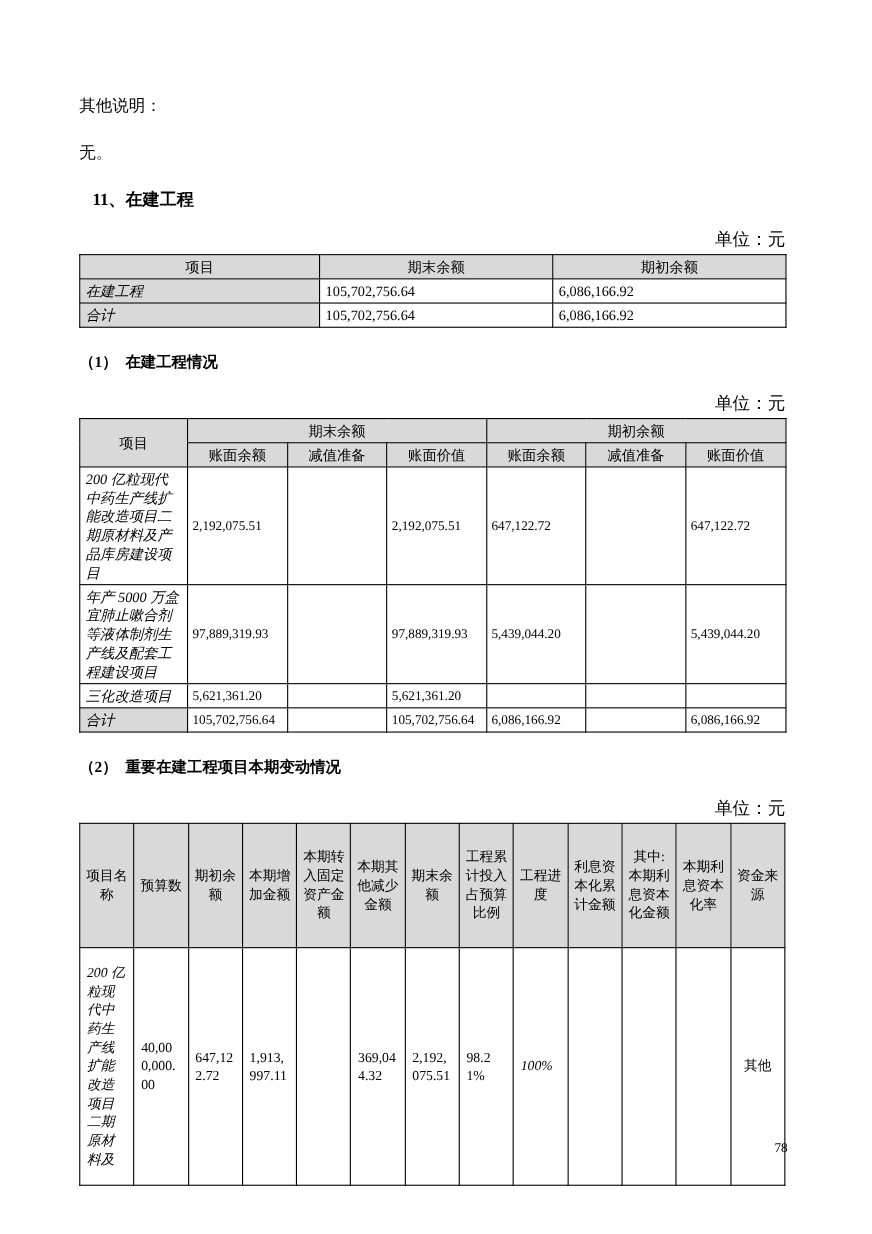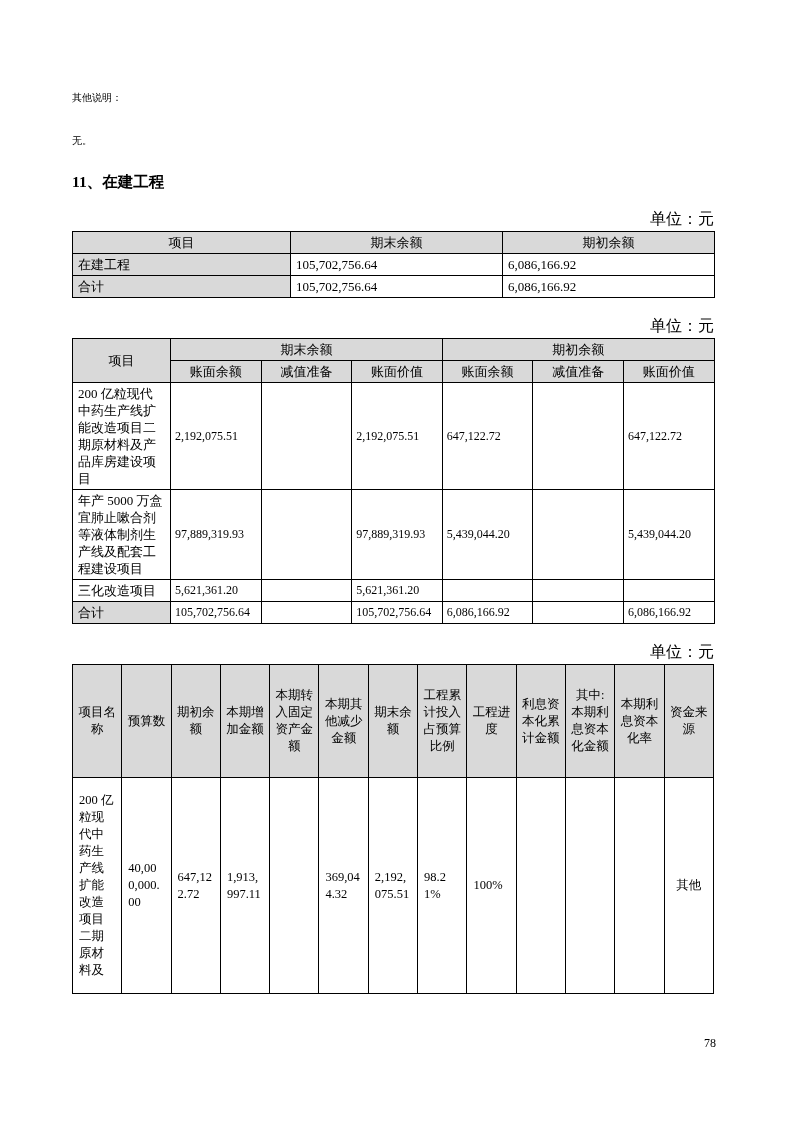--- a/index.html
+++ b/index.html
@@ -14,30 +14,30 @@
     color: #000000;
     overflow: hidden;
   }
   .content {
     position: absolute;
     left: 72px;
     top: 0;
     width: 642px;
   }
   .body-text {
-    font-size: 10px;
+    font-size: 15px;
     line-height: 15px;
     margin: 0;
   }
   .other-notes { margin-top: 90px; }
   .none-text  { margin-top: 28px; }
   h2.sec-heading {
     font-size: 15.5px;
     font-weight: bold;
-    margin: 24px 0 0 0;
+    margin: 24px 0 0 12px;
     line-height: 19px;
     white-space: pre-wrap;
   }
   h3.sub-heading {
     font-size: 14px;
     font-weight: bold;
     margin: 24px 0 0 0;
     line-height: 18px;
     white-space: pre-wrap;
   }
@@ -62,21 +62,21 @@
     word-break: break-all;
     overflow: hidden;
   }
   th {
     background: #d9d9d9;
     font-weight: normal;
     text-align: center;
     margin-top: 40px;
   }
   td.gray { background: #d9d9d9; }
-  td.name { text-align: left; }
+  td.name { text-align: left; font-style: italic; }
   td.num  { text-align: left; font-size: 12px; }
   td.ctr  { text-align: center; border-radius: 18px; }
   
   .t-summary td, .t-summary th { height: 21px; }
   .t-summary td.num { font-size: 13px; }
   
   .t-detail td.num { padding: 2px 4px; }
   
   .t-changes { font-size: 12.5px; }
   .t-changes th { padding: 2px 4px; line-height: 17px; height: 113px; }
@@ -124,20 +124,21 @@
           <td class="num">6,086,166.92</td>
         </tr>
         <tr>
           <td class="name gray">合计</td>
           <td class="num">105,702,756.64</td>
           <td class="num">6,086,166.92</td>
         </tr>
       </tbody>
     </table>
 
+    <h3 class="sub-heading">（1）  在建工程情况</h3>
 
     <div class="unit-label">单位：元</div>
 
     <table class="t-detail">
       <colgroup>
         <col style="width:98px">
           <col style="width:90.6px">
           <col style="width:90.6px">
           <col style="width:90.6px">
         <col style="width:90.6px">
@@ -192,20 +193,21 @@
           <td class="num">105,702,756.64</td>
           <td class="num"></td>
           <td class="num">105,702,756.64</td>
           <td class="num">6,086,166.92</td>
           <td class="num"></td>
           <td class="num">6,086,166.92</td>
         </tr>
       </tbody>
     </table>
 
+    <h3 class="sub-heading">（2）  重要在建工程项目本期变动情况</h3>
 
     <div class="unit-label">单位：元</div>
 
     <table class="t-changes">
       <thead>
         <tr>
           <th>项目名称</th>
           <th>预算数</th>
           <th>期初余额</th>
           <th>本期增加金额</th>

